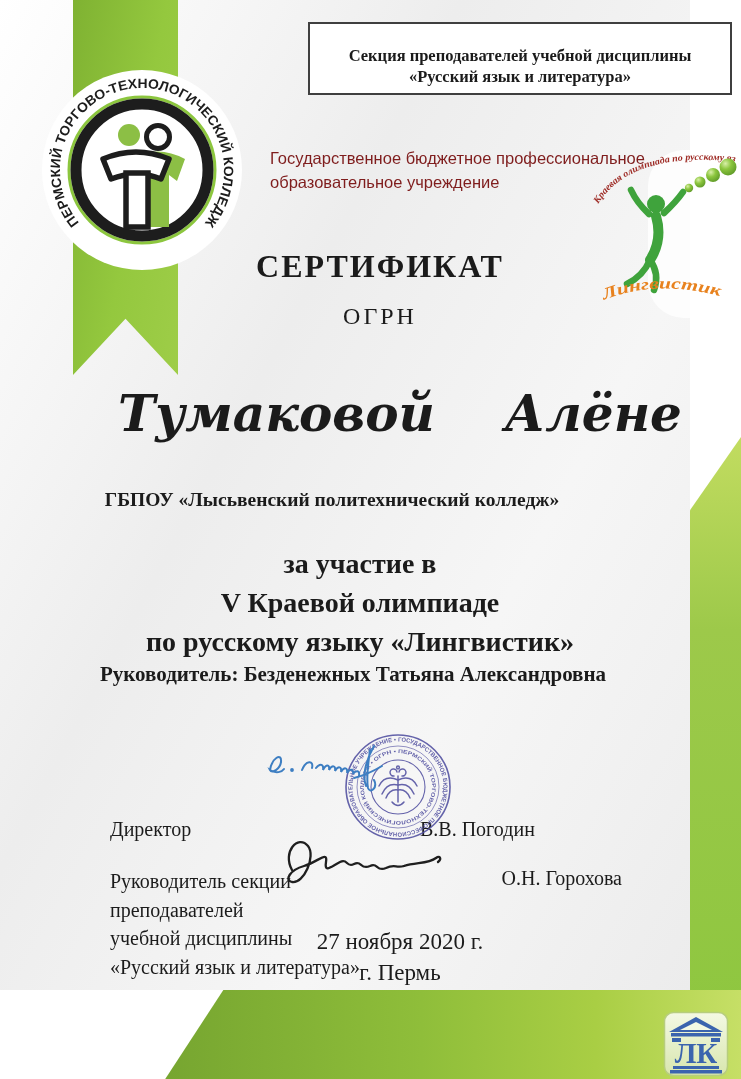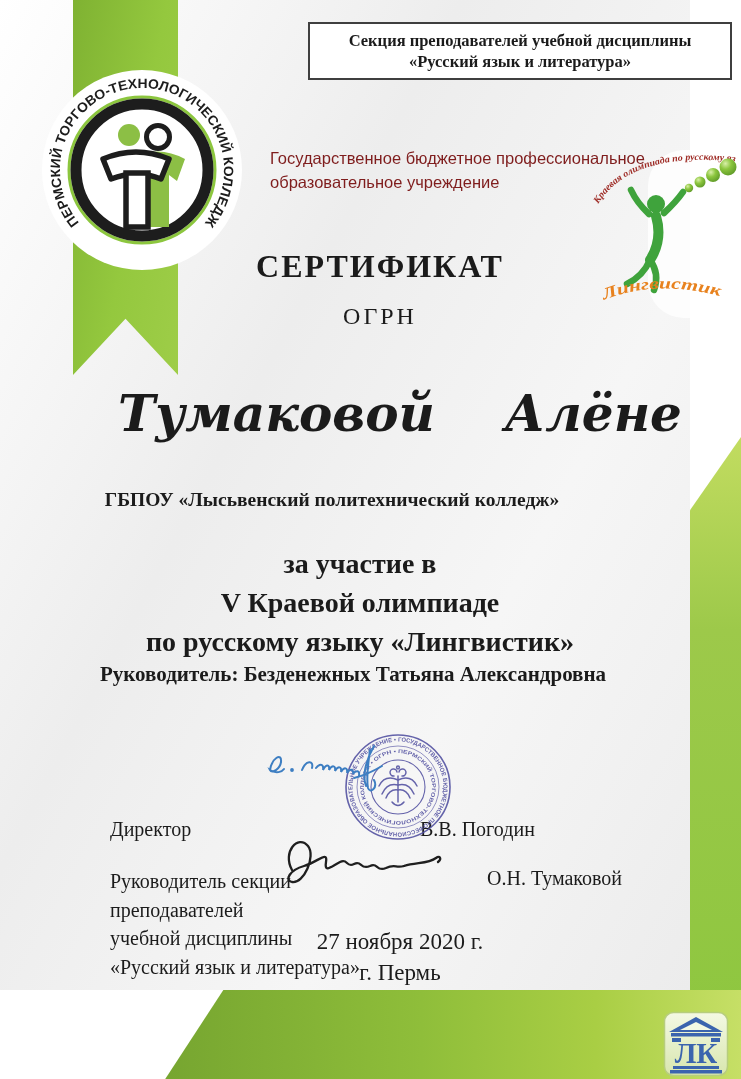--- a/index.html
+++ b/index.html
@@ -13,21 +13,21 @@
           clip-path:polygon(0 0,100% 0,100% 100%,50% 85%,0 100%);}
   .band-right{position:absolute;left:690px;top:437px;width:51px;height:642px;z-index:1;
           background:linear-gradient(180deg,#c2dc60 0%,#9dc94a 30%,#8cc63e 100%);
           clip-path:polygon(100% 0,100% 100%,0 100%,0 11.4%);}
   .band-bottom{position:absolute;left:160px;top:990px;width:581px;height:89px;z-index:1;
           background:linear-gradient(90deg,#76a530 0%,#8fbe3a 45%,#a9ce44 75%,#c6df66 100%);
           clip-path:polygon(10.9% 0,100% 0,100% 100%,0.9% 100%);}
   
   .topbox{position:absolute;left:308px;top:22px;width:420px;height:48px;z-index:3;
           background:#ffffff;border:2px solid #3f3f3f;text-align:center;
-          font-weight:bold;font-size:16.5px;line-height:21px;padding-top:6px;}
+          font-weight:bold;font-size:16.5px;line-height:21px;padding-top:21px;}
   
   .seal{position:absolute;left:41px;top:69px;width:202px;height:202px;z-index:3;}
   
   .inst{position:absolute;left:270px;top:146px;width:420px;z-index:2;
         font-family:"Liberation Sans", sans-serif;font-size:16.5px;line-height:24px;color:#7f1d1d;}
   
   .linglogo{position:absolute;left:590px;top:148px;width:151px;height:170px;z-index:3;}
   .ling-backdrop{position:absolute;left:648px;top:150px;width:88px;height:168px;z-index:2;
         background:rgba(255,255,255,0.8);border-radius:36px;}
   
@@ -169,21 +169,21 @@
       <circle cx="55" cy="35.5" r="1.4"></circle>
     </g>
   </svg>
 
   <div class="sigtext role-head">
     <div>Руководитель секции</div>
     <div>преподавателей</div>
     <div>учебной дисциплины</div>
     <div>«Русский язык и литература»</div>
   </div>
-  <div class="sigtext name-head">О.Н. Тумаковой</div>
+  <div class="sigtext name-head">О.Н. Горохова</div>
 
   <svg class="sig-black" viewBox="0 0 175 76">
     <g stroke="#1f1f1f" stroke-width="2.3" fill="none" stroke-linecap="round">
       <path d="M14,44 C4,26 20,8 30,20 C38,30 26,58 14,56 C6,54 12,44 26,40 C40,36 50,24 48,36 C46,48 54,40 62,36 C70,32 68,42 76,38 C84,34 82,44 92,40 C100,36 98,46 108,42 C116,38 118,42 126,40"></path>
       <path d="M126,40 C138,36 150,38 158,32 C162,29 164,33 160,36"></path>
     </g>
   </svg>
 
   <div class="cblock dateline">
     <div>27 ноября 2020 г.</div>

